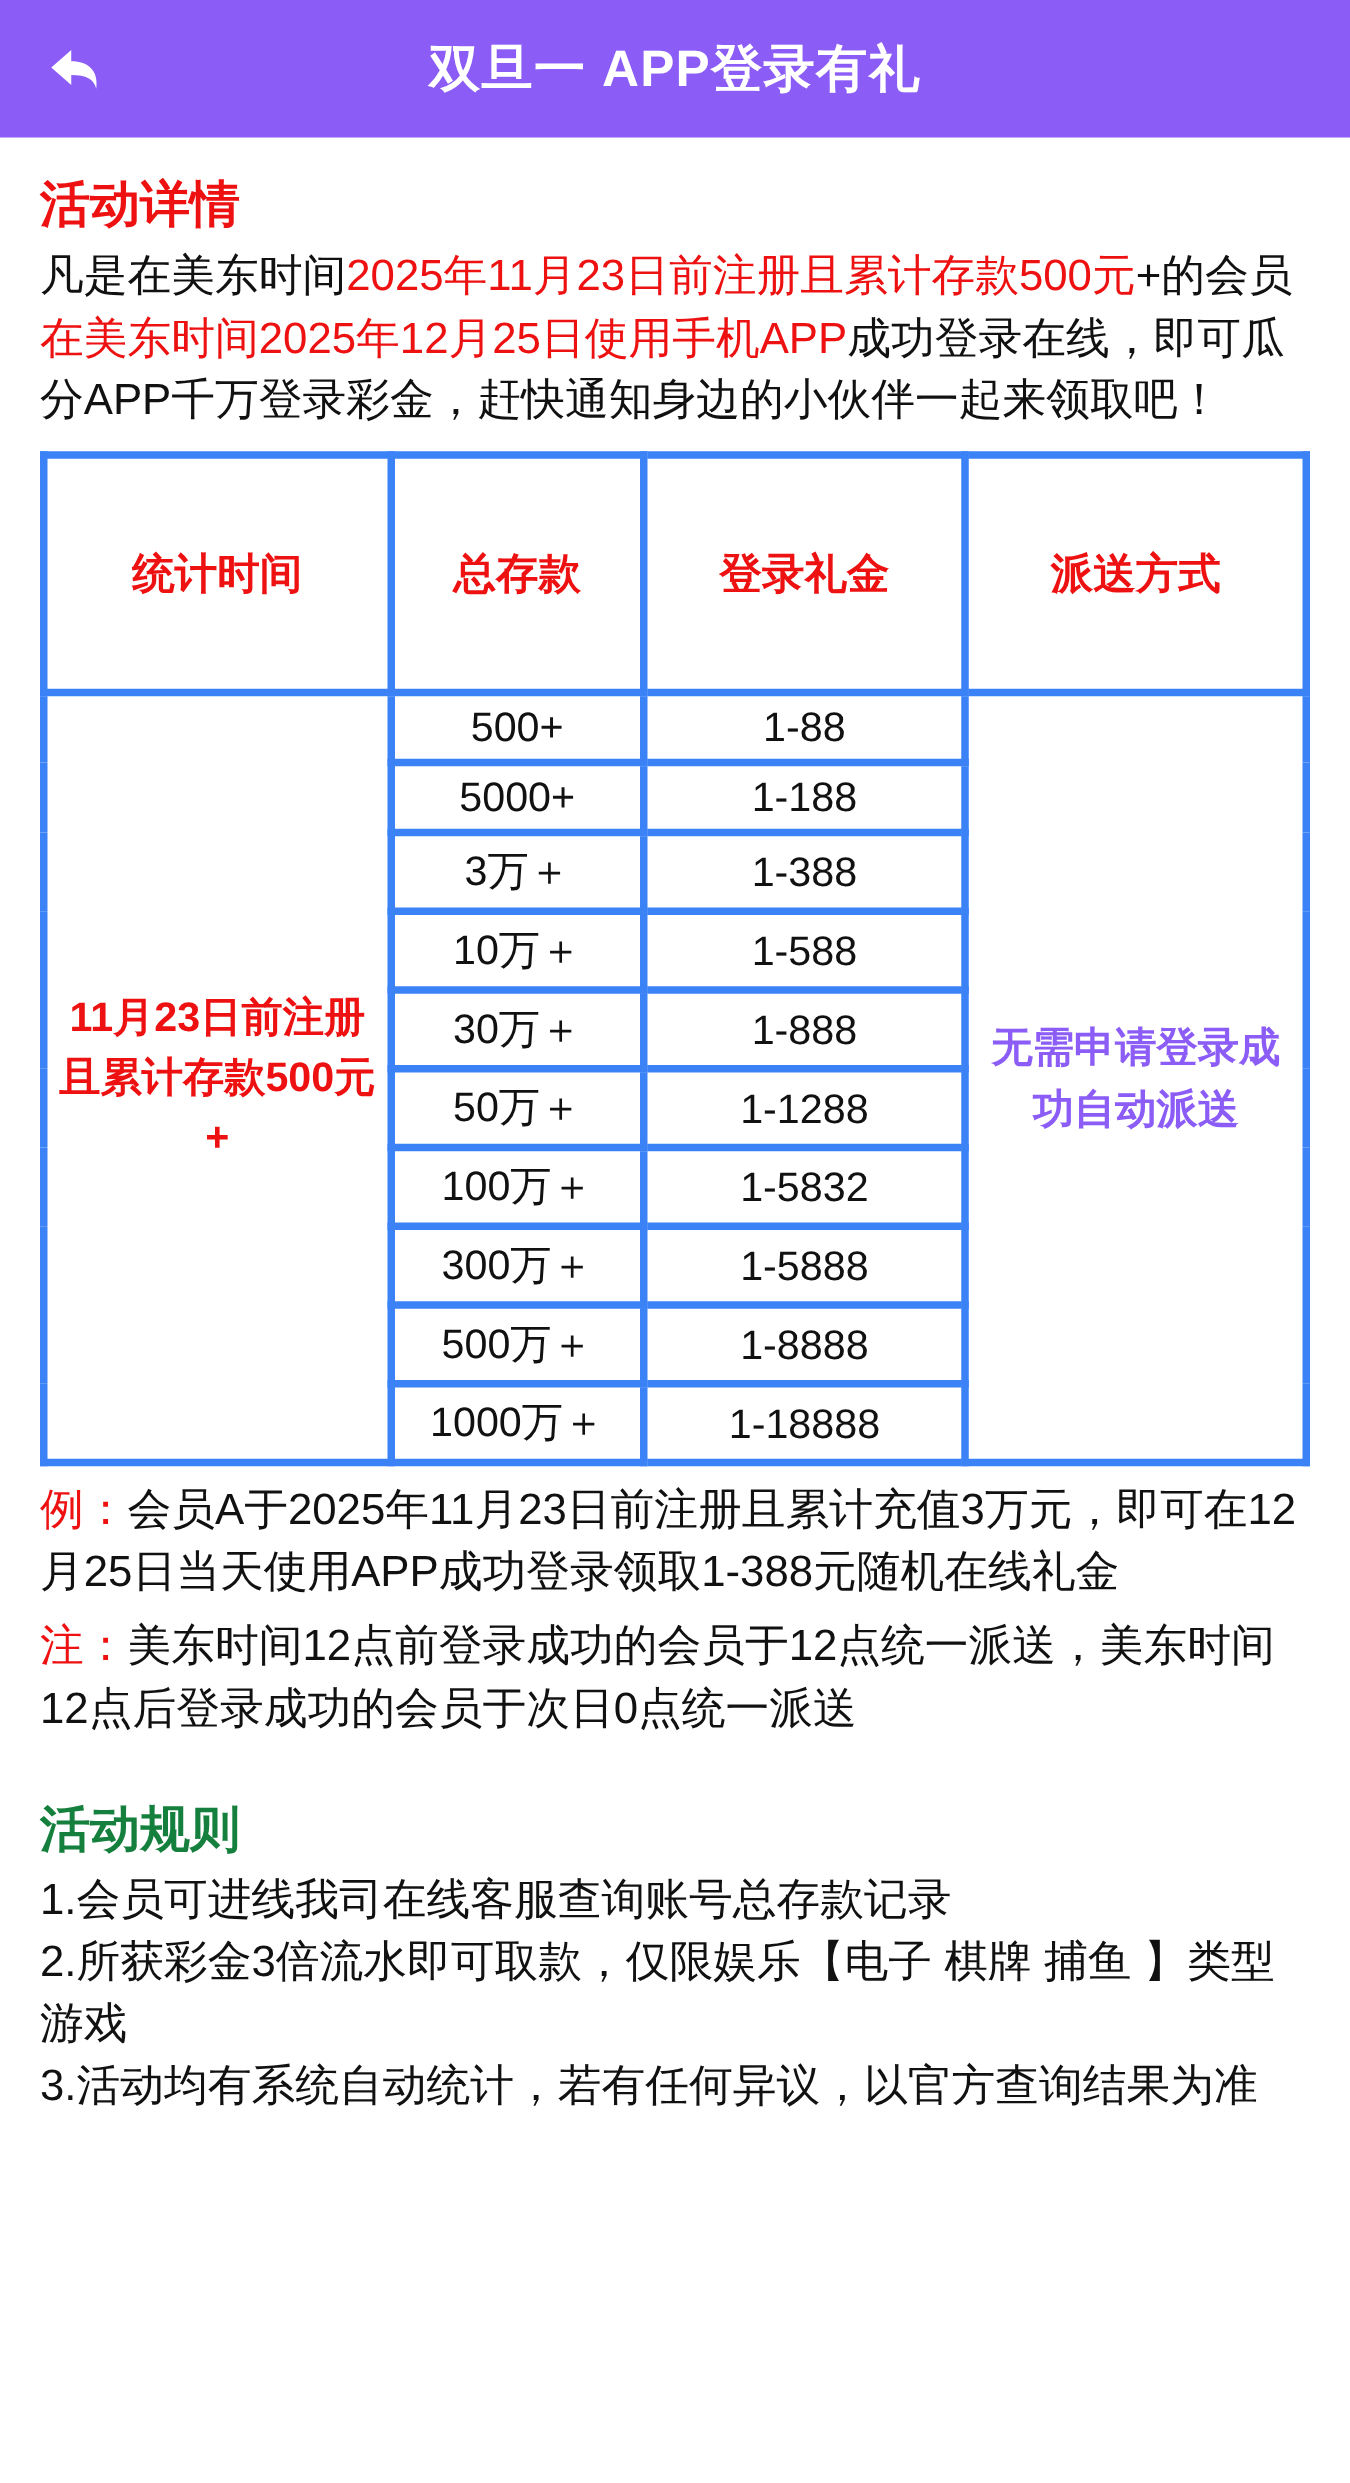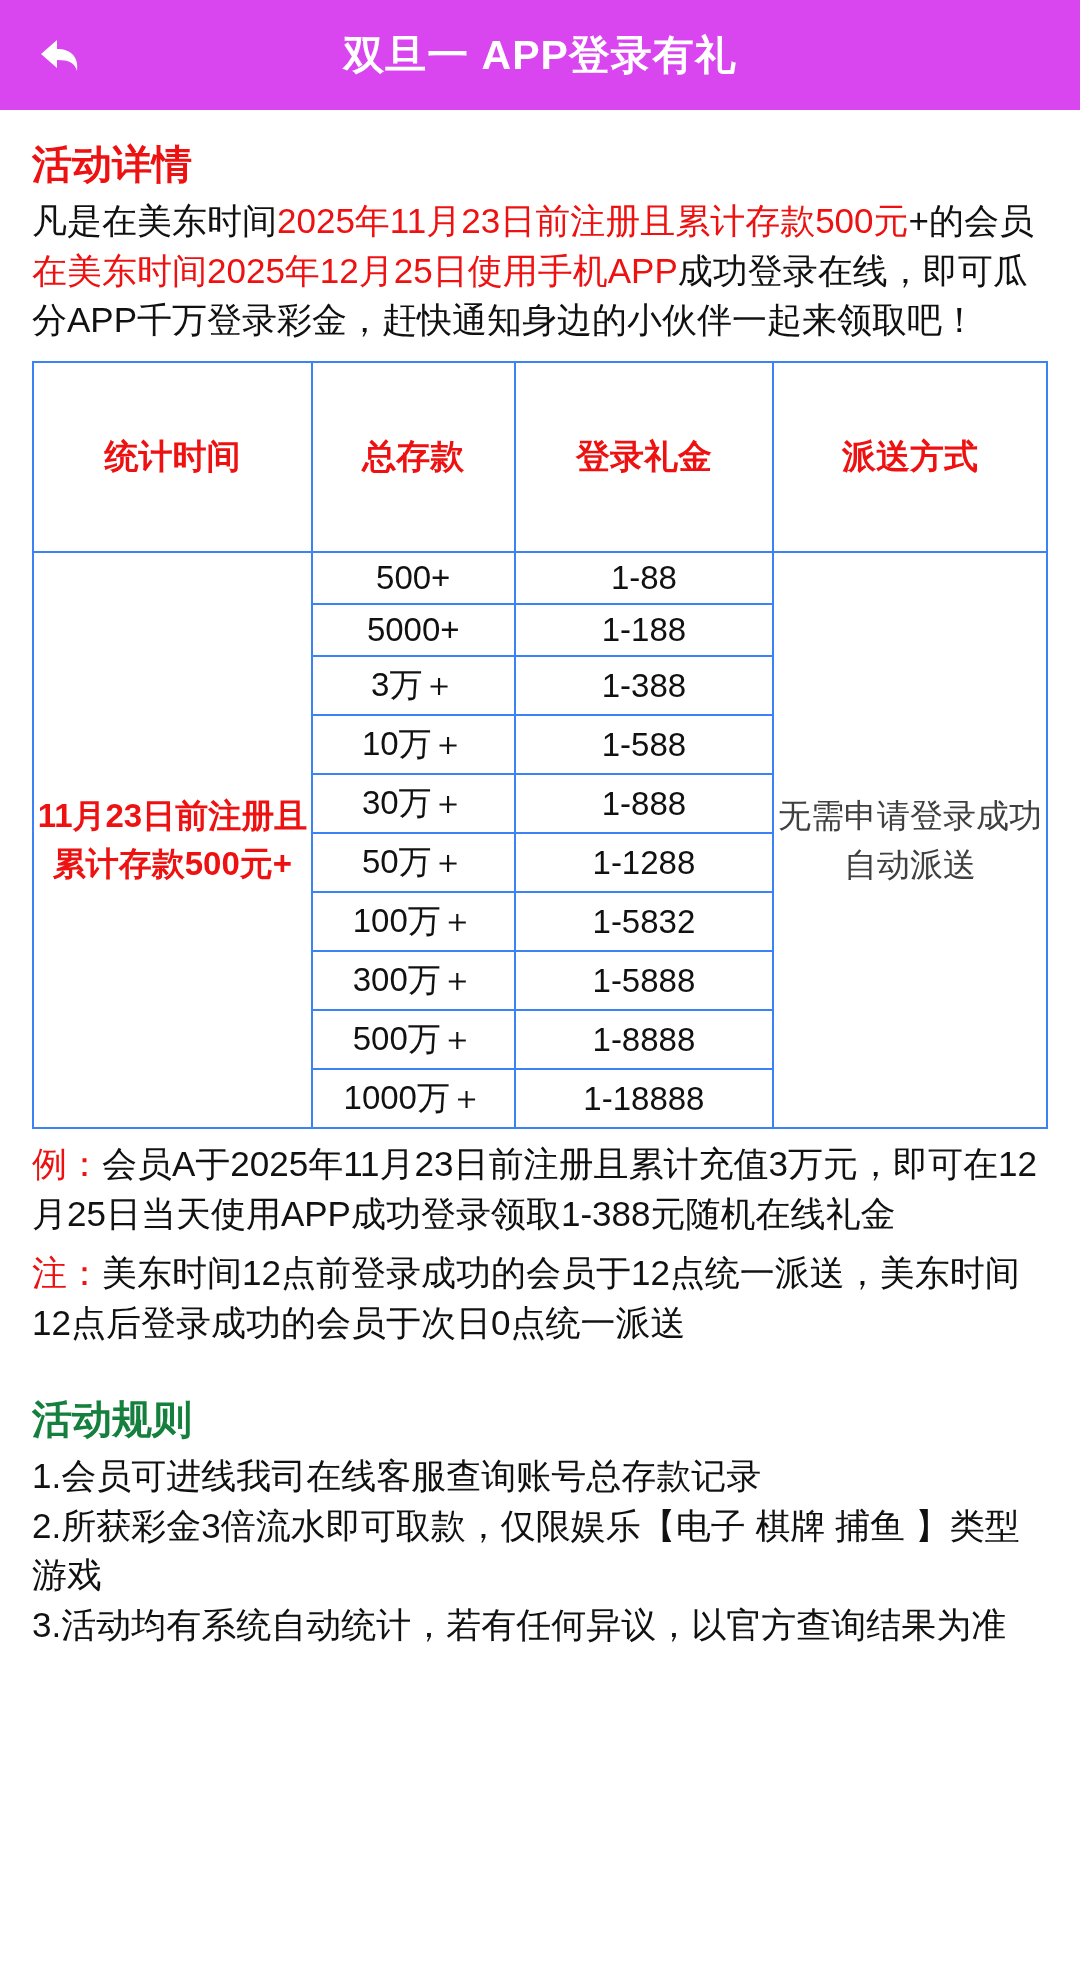--- a/index.html
+++ b/index.html
@@ -11,21 +11,21 @@
   body {
     width: 1080px;
     min-height: 1986px;
     font-family: "Liberation Sans", sans-serif;
     color: #111111;
   }
 
   
   .appbar {
     height: 110px;
-    background: #d946ef;
+    background: #8b5cf6;
     display: flex;
     align-items: center;
     padding: 16px 28px;
     position: relative;
   }
   .back-btn {
     width: 66px;
     height: 66px;
     display: flex;
     align-items: center;
@@ -69,21 +69,21 @@
   
   .tbl-wrap {
     margin: 16px 0 10px 0;
   }
   table.promo {
     width: 100%;
     border-collapse: collapse;
     table-layout: fixed;
   }
   table.promo td, table.promo th {
-    border: 2px solid #3b82f6;
+    border: 6px solid #3b82f6;
     text-align: center;
     vertical-align: middle;
     font-size: 33px;
     padding: 6px 2px;
   }
   table.promo thead td {
     color: #ee1111;
     font-weight: bold;
     font-size: 34px;
     height: 190px;
@@ -94,22 +94,22 @@
   .col-send { width: 27%; }
 
   td.stat-cell {
     color: #ee1111;
     font-weight: bold;
     font-size: 34px;
     line-height: 1.45;
     padding: 8px 4px;
   }
   td.send-cell {
-    color: #404040;
-    font-weight: normal;
+    color: #8b5cf6;
+    font-weight: bold;
     font-size: 34px;
     line-height: 1.5;
     margin-left: 25px;
   }
   td.row-cell {
     height: 52px;
     font-size: 34px;
     color: #111111;
   }
 

